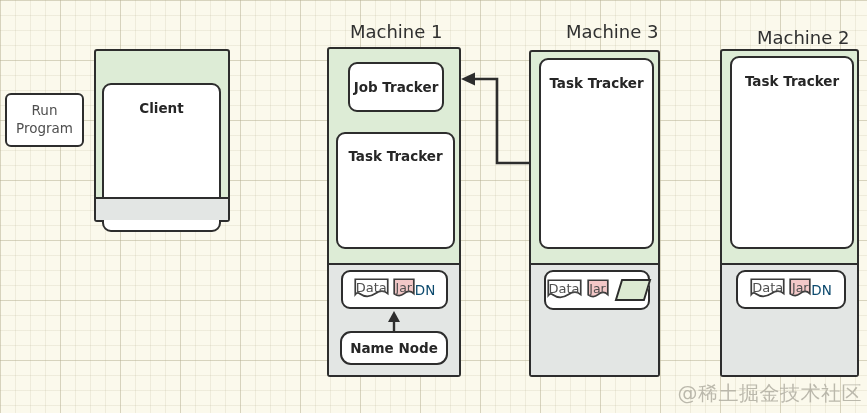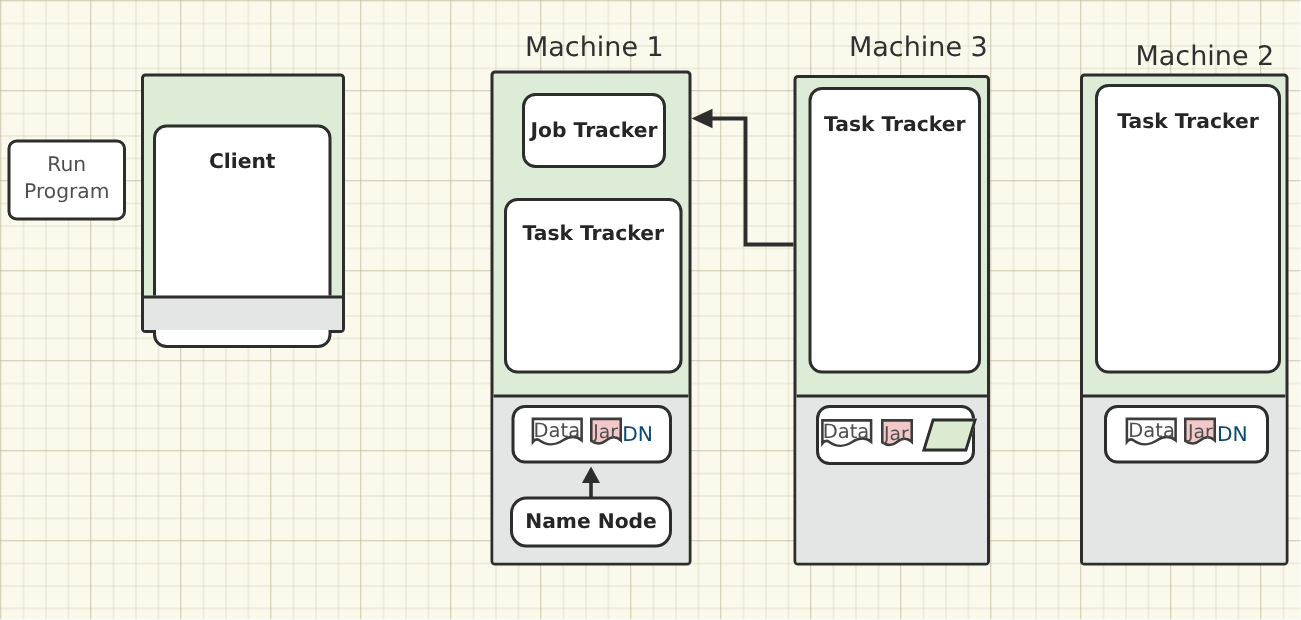--- a/index.html
+++ b/index.html
@@ -233,14 +233,15 @@
       <path d="M529,163 L497,163 L497,79 L474,79" fill="none" stroke="#2d2d2d" stroke-width="2.6"></path>
       <polygon points="461,79 475,72.5 475,85.5" fill="#2d2d2d"></polygon>
     </g>
 
     <g>
       <path d="M394,332 L394,320" fill="none" stroke="#2d2d2d" stroke-width="2.4"></path>
       <polygon points="394,311 388,322 400,322" fill="#2d2d2d"></polygon>
     </g>
   </svg>
 
+  <div class="watermark">@稀土掘金技术社区</div>
 
 </div>
 
 </body></html>

